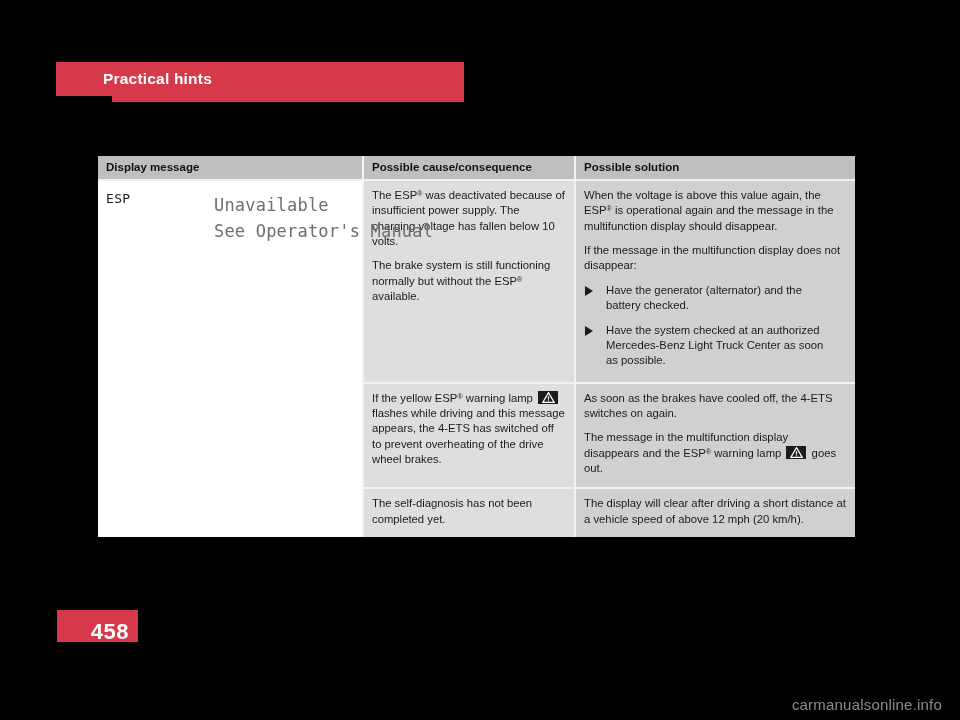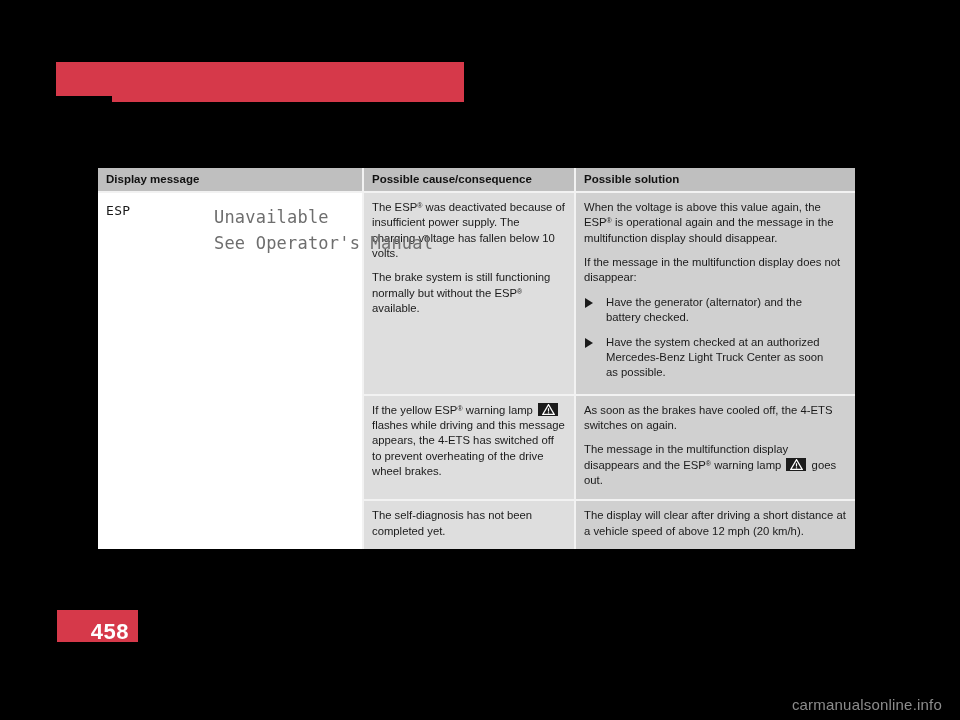--- a/index.html
+++ b/index.html
@@ -50,21 +50,21 @@
     font-size: 15.5px;
     font-weight: bold;
     letter-spacing: 0.2px;
     white-space: nowrap;
   }
 
   
   #hints-table {
     position: absolute;
     left: 98px;
-    top: 168px;
+    top: 156px;
     width: 757px;
     border-collapse: collapse;
     table-layout: fixed;
     padding-left: 12px;
   }
   #hints-table col.c1 { width: 265px; }
   #hints-table col.c2 { width: 212px; }
   #hints-table col.c3 { width: 280px; }
 
   #hints-table th {
@@ -186,20 +186,21 @@
     letter-spacing: 0.2px;
     white-space: nowrap;
   }
 </style>
 </head>
 <body>
 
 <div id="chapter-header">
   <div class="bar-main"></div>
   <div class="bar-foot"></div>
+  <div class="chapter-title">Practical hints</div>
 </div>
 
 <table id="hints-table">
   <colgroup>
     <col class="c1">
       <col class="c2">
       <col class="c3">
   </colgroup>
   <thead>
     <tr>

